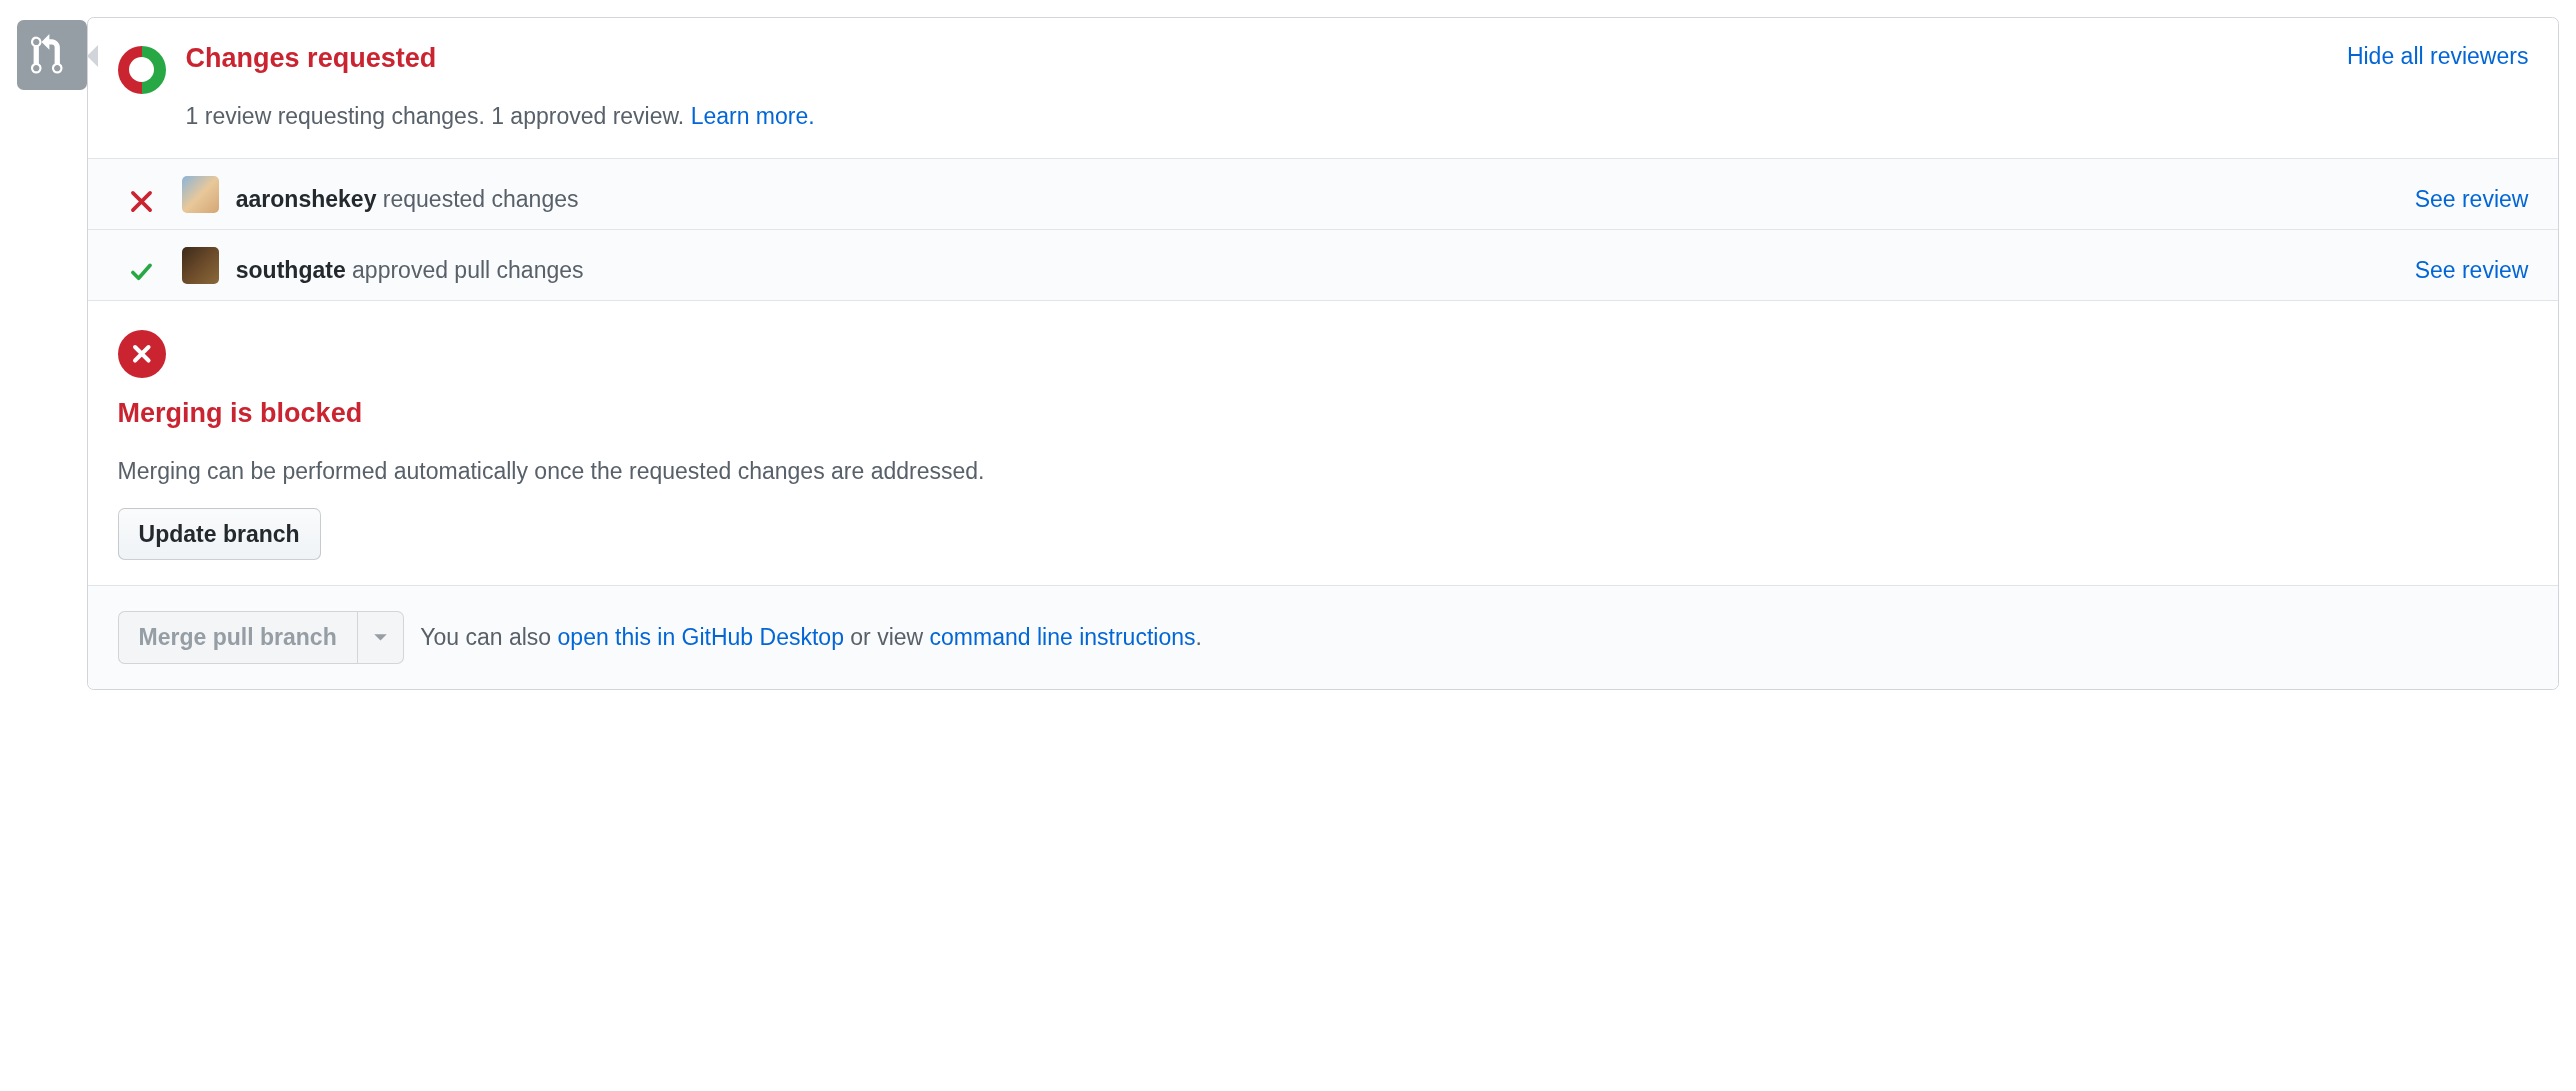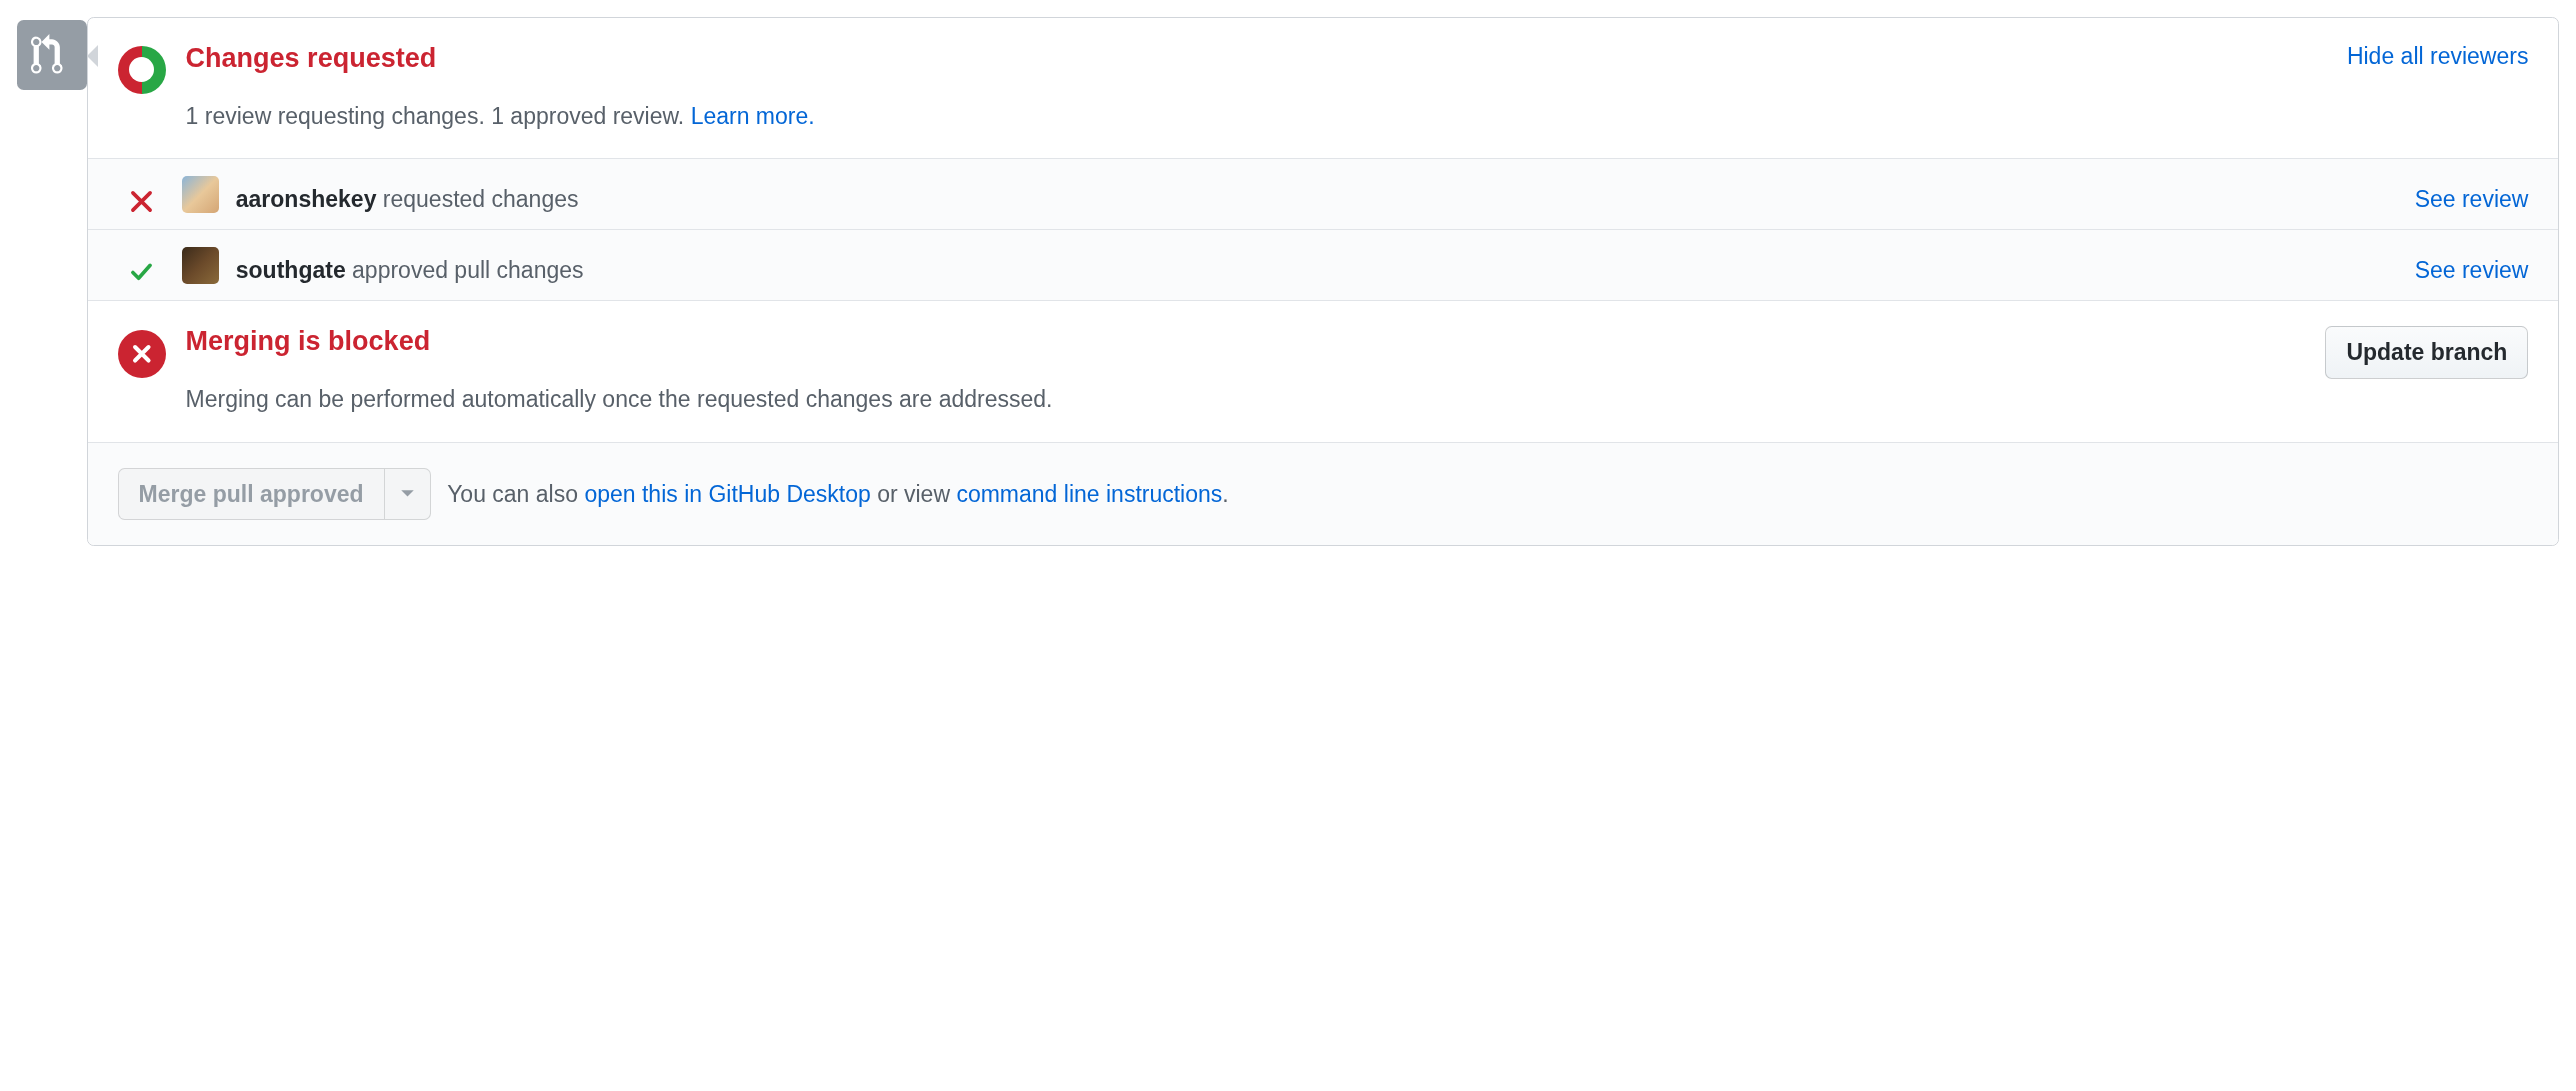--- a/index.html
+++ b/index.html
@@ -213,20 +213,21 @@
       width: 15px;
       height: 10px;
       fill: #959da5;
     }
     .footer-text {
       color: #586069;
       font-size: 23px;
     }
     .section-blocked {
       border-bottom: none;
+      flex-direction: column;
     }
   </style>
 </head>
 <body>
 
 <div class="container">
   <div class="timeline-badge">
     <svg viewBox="0 0 16 16">
         <path d="M11 11.28V5c-.03-.78-.34-1.47-.94-2.06C9.46 2.35 8.78 2.03 8 2H7V0L4 3l3 3V4h1c.27.02.48.11.69.31.21.2.3.42.31.69v6.28A1.993 1.993 0 0 0 10 15a1.993 1.993 0 0 0 1-3.72zm-1 2.92c-.66 0-1.2-.55-1.2-1.2 0-.65.55-1.2 1.2-1.2.65 0 1.2.55 1.2 1.2 0 .65-.55 1.2-1.2 1.2zM4 3c0-1.11-.89-2-2-2a1.993 1.993 0 0 0-1 3.72v6.56A1.993 1.993 0 0 0 2 15a1.993 1.993 0 0 0 1-3.72V4.72c.59-.34 1-.98 1-1.72zm-.8 10c0 .66-.55 1.2-1.2 1.2-.65 0-1.2-.55-1.2-1.2 0-.65.55-1.2 1.2-1.2.65 0 1.2.55 1.2 1.2zM2 4.2C1.34 4.2.8 3.65.8 3c0-.65.55-1.2 1.2-1.2.65 0 1.2.55 1.2 1.2 0 .65-.55 1.2-1.2 1.2z"></path>
       </svg>
@@ -283,21 +284,21 @@
         <div class="section-title title-red">Merging is blocked</div>
         <div class="section-desc">Merging can be performed automatically once the requested changes are addressed.</div>
       </div>
       <div class="section-action">
         <button class="btn">Update branch</button>
       </div>
     </div>
 
     <div class="merge-footer">
       <div class="btn-group">
-        <button class="btn-disabled">Merge pull approved</button>
+        <button class="btn-disabled">Merge pull branch</button>
         <button class="btn-dropdown">
           <svg viewBox="0 0 12 8">
               <path d="M1 1 L6 6 L11 1 Z"></path>
             </svg>
         </button>
       </div>
       <div class="footer-text">
         <span>You can also </span><a class="link">open this in GitHub Desktop</a><span> or view </span><a class="link">command line instructions</a><span>.</span>
       </div>
     </div>

